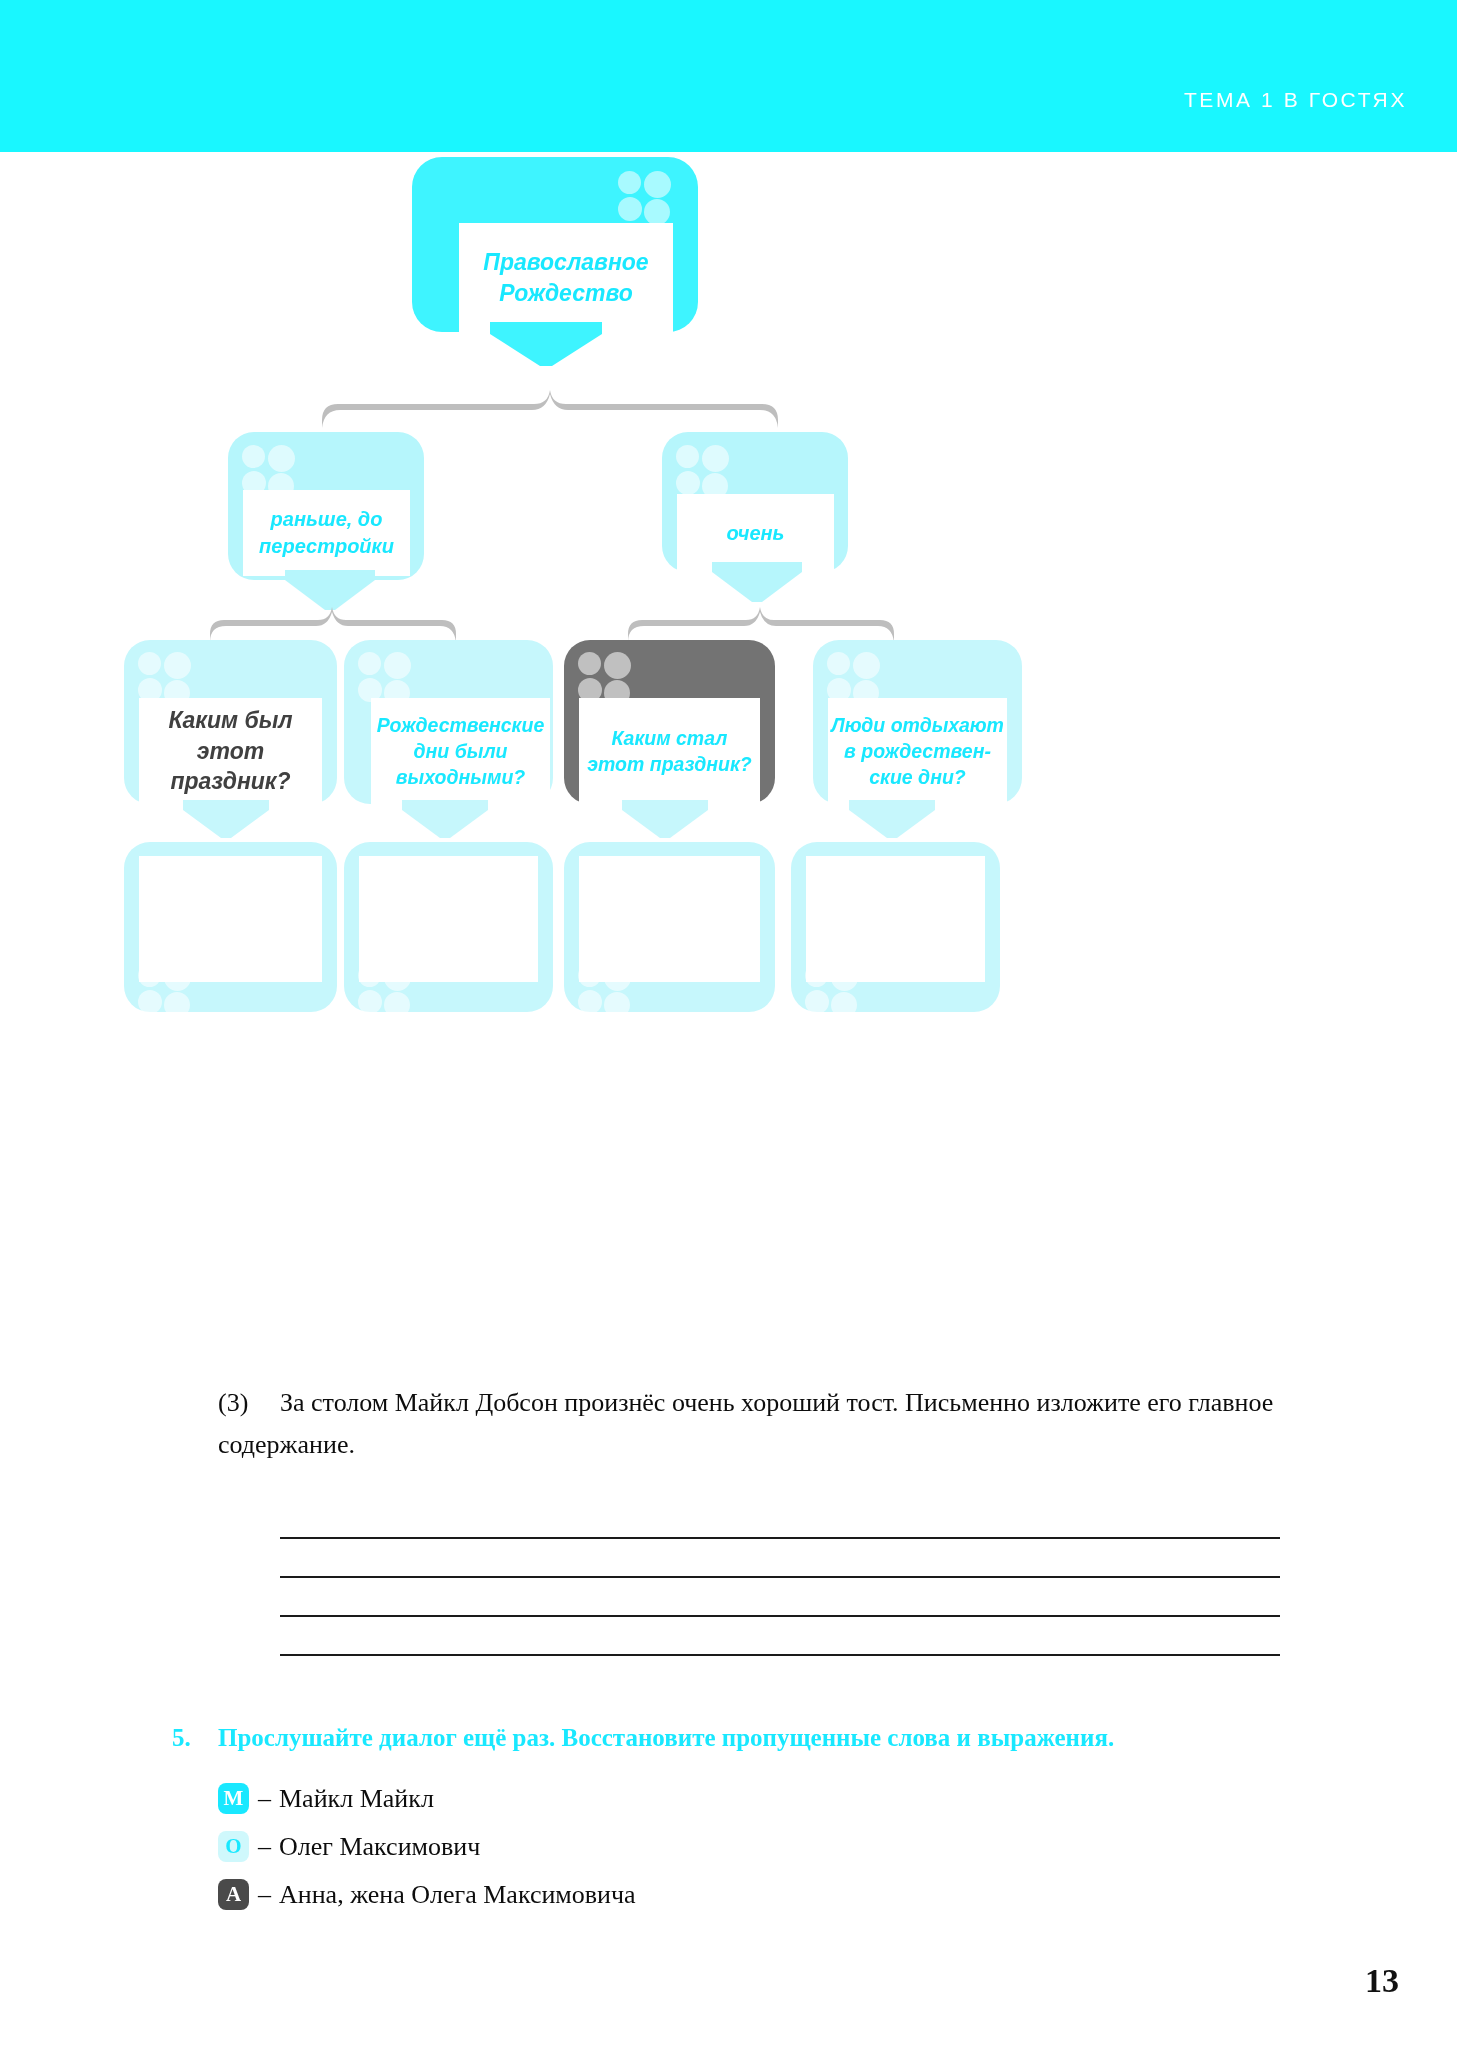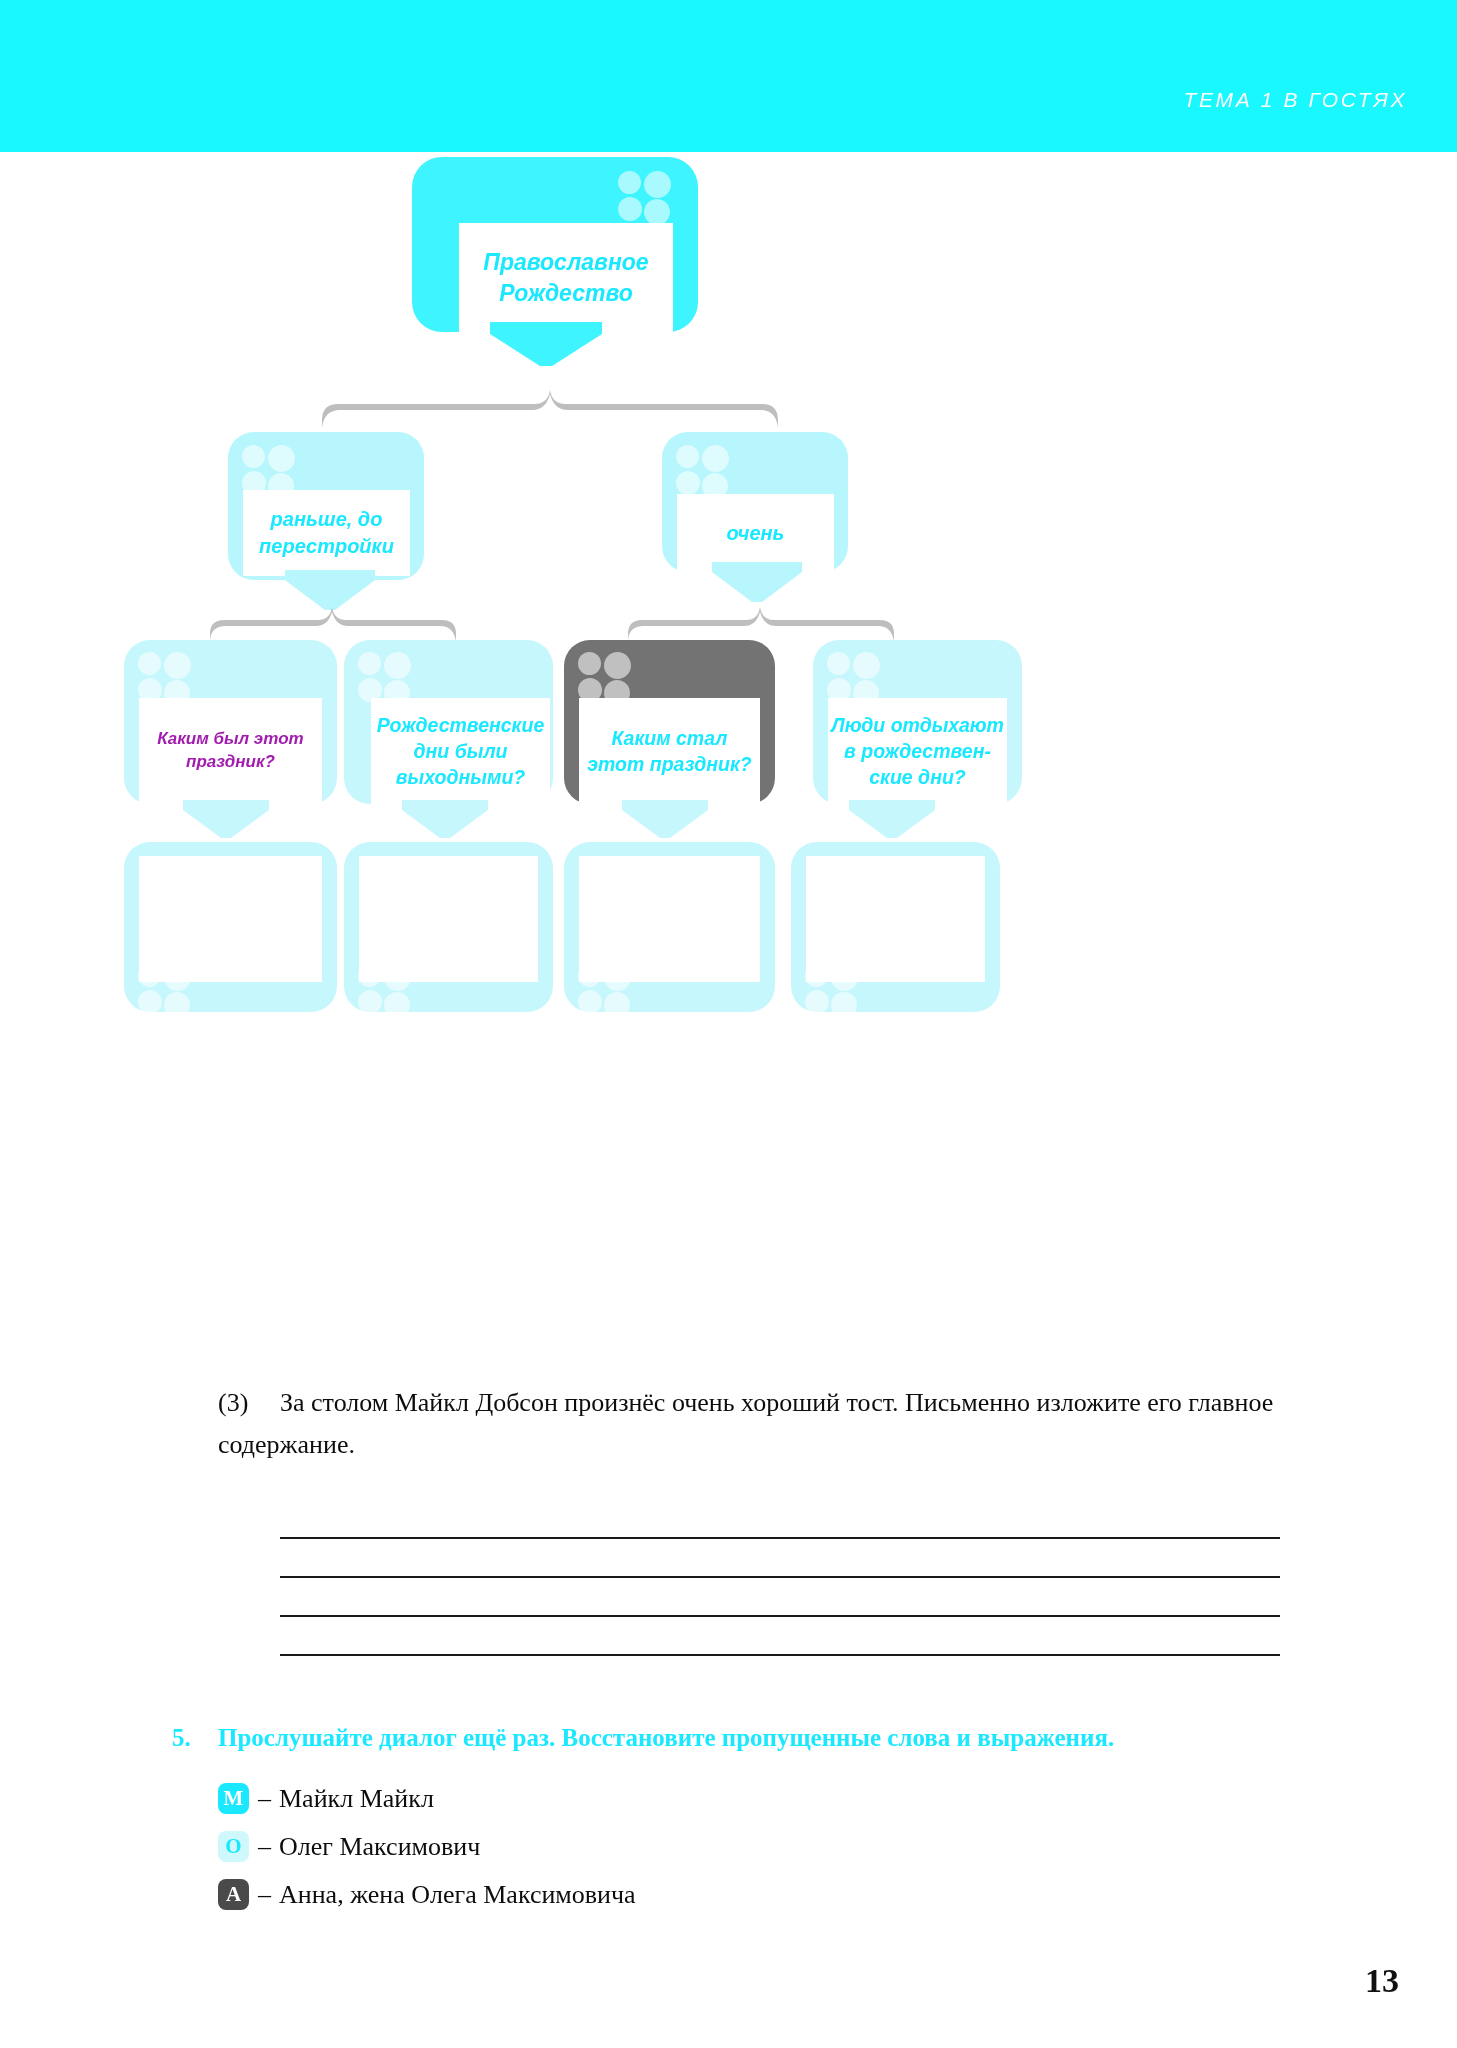--- a/index.html
+++ b/index.html
@@ -26,21 +26,20 @@
   .header-title {
     position: absolute;
     right: 50px;
     top: 88px;
     color: #ffffff;
     font-family: "Liberation Sans", sans-serif;
     font-size: 21px;
     letter-spacing: 2.6px;
     white-space: nowrap;
     font-weight: 400;
-    font-style: italic;
   }
 
   
   .diagram {
     position: absolute;
     left: 0;
     top: 152px;
     width: 1457px;
     height: 1220px;
   }
@@ -255,21 +254,21 @@
   </svg>
 
   <div class="bubble" style="left:124px; top:488px; width:213px; height:164px; background:#C6F7FC; border-radius:26px;">
     <div class="dots" style="left:14px; top:12px;">
       <i class="d1"></i>
         <i class="d2"></i>
         <i class="d3"></i>
         <i class="d4"></i>
     </div>
     <div class="inner" style="left:15px; top:58px; width:183px; height:106px;">
-      <div class="btxt" style="color:#a21caf; font-size:17px;font-style:italic;">Каким был этот
+      <div class="btxt" style="color:#404040; font-size:23px;font-style:italic;">Каким был этот
 праздник?</div>
     </div>
   </div>
   <svg class="tail" style="left:183px; top:648px;" width="96" height="42" viewBox="0 0 96 42">
     <path d="M0 0 L0 10 L38 38 L48 38 L86 10 L86 0 Z" fill="#C6F7FC"></path>
   </svg>
 
   <div class="bubble" style="left:344px; top:488px; width:209px; height:164px; background:#C6F7FC; border-radius:26px;">
     <div class="dots" style="left:14px; top:12px;">
       <i class="d1"></i>

